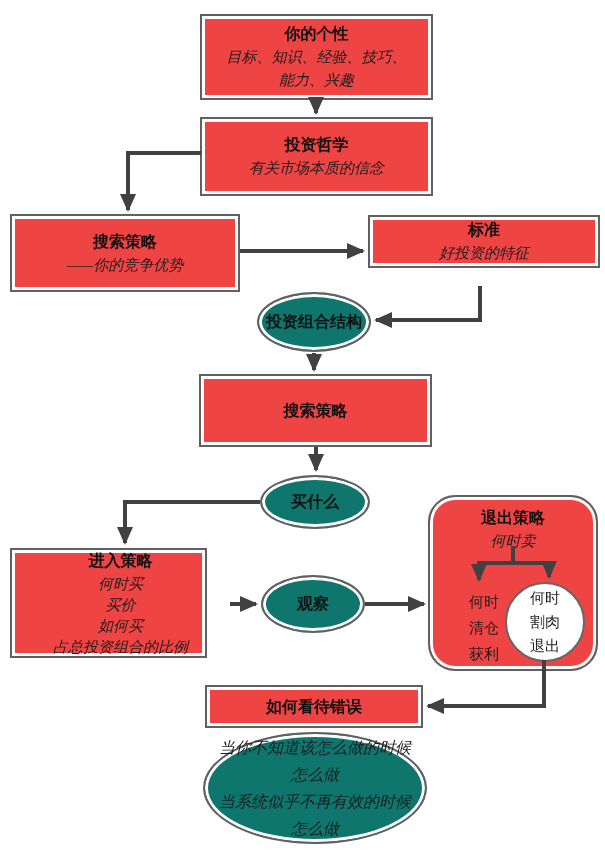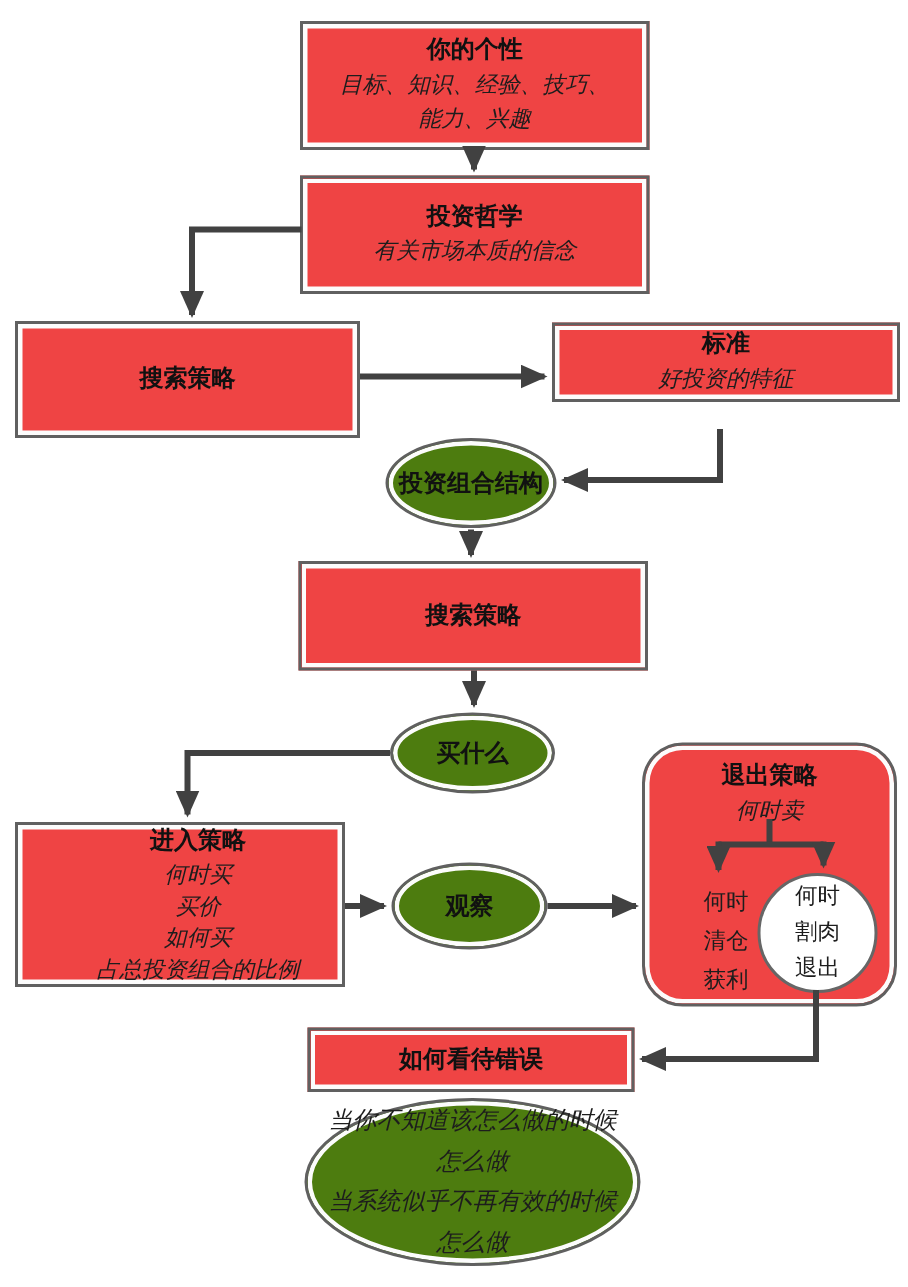--- a/index.html
+++ b/index.html
@@ -21,21 +21,21 @@
     display: flex;
     flex-direction: column;
     align-items: center;
     justify-content: center;
     text-align: center;
   }
   .ellipse {
     position: absolute;
     box-sizing: border-box;
     border: 2px solid #606060;
-    background: #4d7c0f;
+    background: #0f766e;
     box-shadow: inset 0 0 0 3px #fcfcfc;
     border-radius: 50%;
     display: flex;
     flex-direction: column;
     align-items: center;
     justify-content: center;
     text-align: center;
   }
   .node-title {
     font-family: "Liberation Sans", sans-serif;
@@ -53,21 +53,21 @@
   }
 
   
   #box-personality { left: 200px; top: 14px;  width: 233px; height: 86px; }
   #box-philosophy  { left: 200px; top: 117px; width: 233px; height: 79px; }
   #box-competence  { left: 10px;  top: 214px; width: 230px; height: 78px; }
   #box-criteria    { left: 368px; top: 215px; width: 232px; height: 53px; }
   #el-portfolio    { left: 257px; top: 292px; width: 114px; height: 60px; }
   #box-search      { left: 199px; top: 374px; width: 233px; height: 73px; justify-content: center; }
   #el-whatbuy      { left: 260px; top: 475px; width: 110px; height: 54px; }
-  #box-entry       { left: 10px;  top: 548px; width: 220px; height: 110px; padding-left: 24px; }
+  #box-entry       { left: 10px;  top: 548px; width: 197px; height: 110px; padding-left: 24px; }
   #el-observe      { left: 261px; top: 575px; width: 104px; height: 58px; }
   #box-exit        { left: 428px; top: 495px; width: 170px; height: 176px;
                      justify-content: flex-start; padding-top: 9px; border-radius: 27px; }
   #box-mistakes    { left: 205px; top: 685px; width: 218px; height: 43px; }
   #el-fallback     { left: 203px; top: 732px; width: 224px; height: 112px; }
 
   #box-entry .node-line { line-height: 21px; }
   #box-entry .node-title { line-height: 26px; }
 
   .exit-profit-lines {
@@ -107,20 +107,21 @@
     <div class="node-line">能力、兴趣</div>
   </div>
 
   <div class="node-box" id="box-philosophy">
     <div class="node-title">投资哲学</div>
     <div class="node-line">有关市场本质的信念</div>
   </div>
 
   <div class="node-box" id="box-competence">
     <div class="node-title">搜索策略</div>
+    <div class="node-line">——你的竞争优势</div>
   </div>
 
   <div class="node-box" id="box-criteria">
     <div class="node-title">标准</div>
     <div class="node-line">好投资的特征</div>
   </div>
 
   <div class="ellipse" id="el-portfolio">
     <div class="ellipse-label">投资组合结构</div>
   </div>

